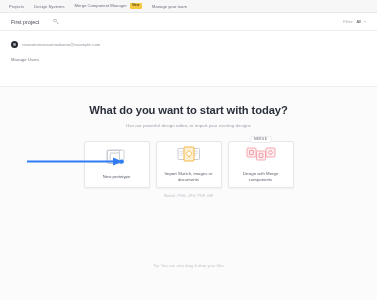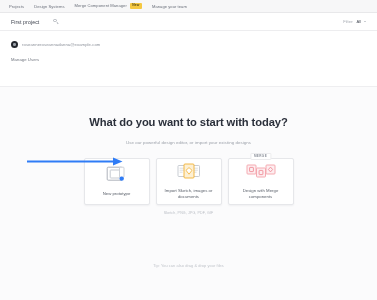--- a/index.html
+++ b/index.html
@@ -157,21 +157,21 @@
   }
   .hero {
     padding-top: 17px;
     text-align: center;
   }
   .hero-title {
     font-size: 11.2px;
     font-weight: bold;
     color: #2b303b;
     letter-spacing: -.1px;
-    margin: 12px;
+    margin: 0;
   }
   .hero-sub {
     margin-top: 7px;
     font-size: 4.4px;
     color: #9ca1aa;
     letter-spacing: .06px;
   }
 
   
   .cards {

